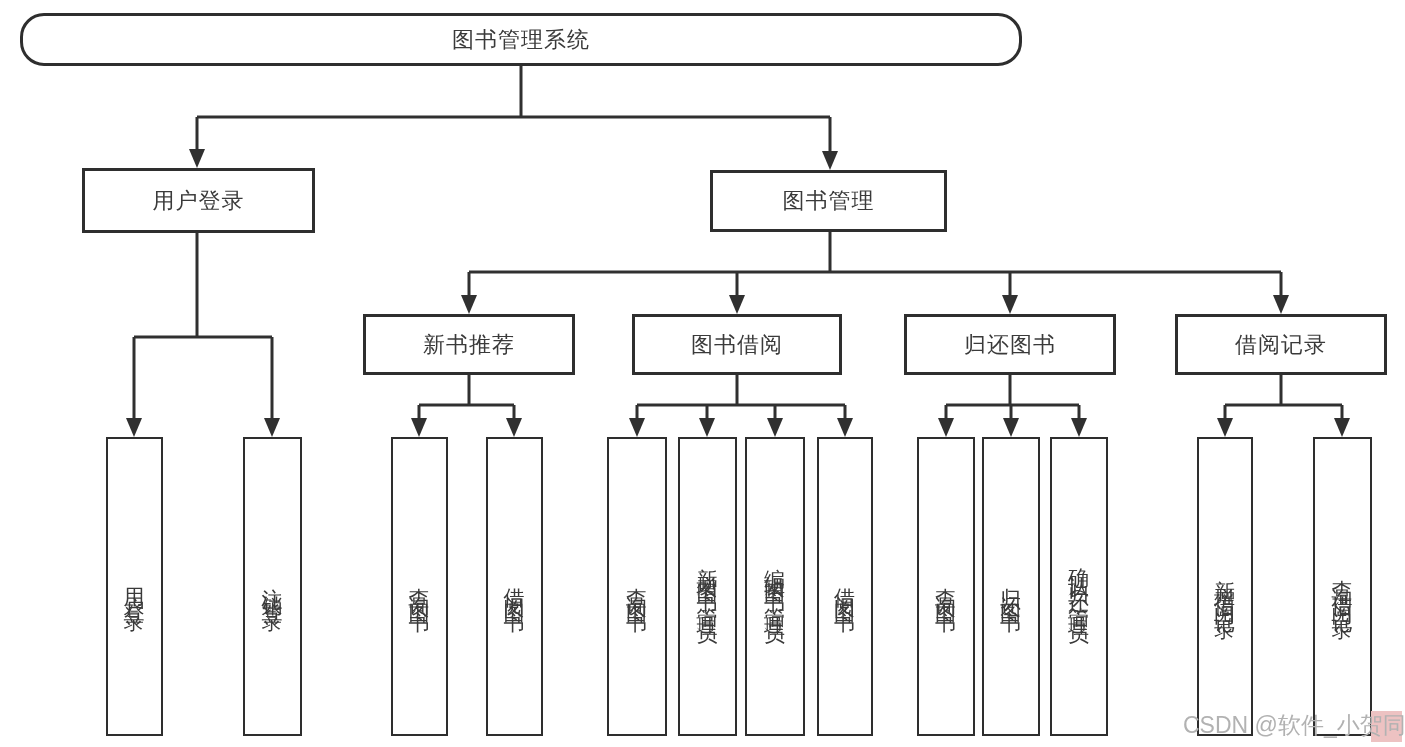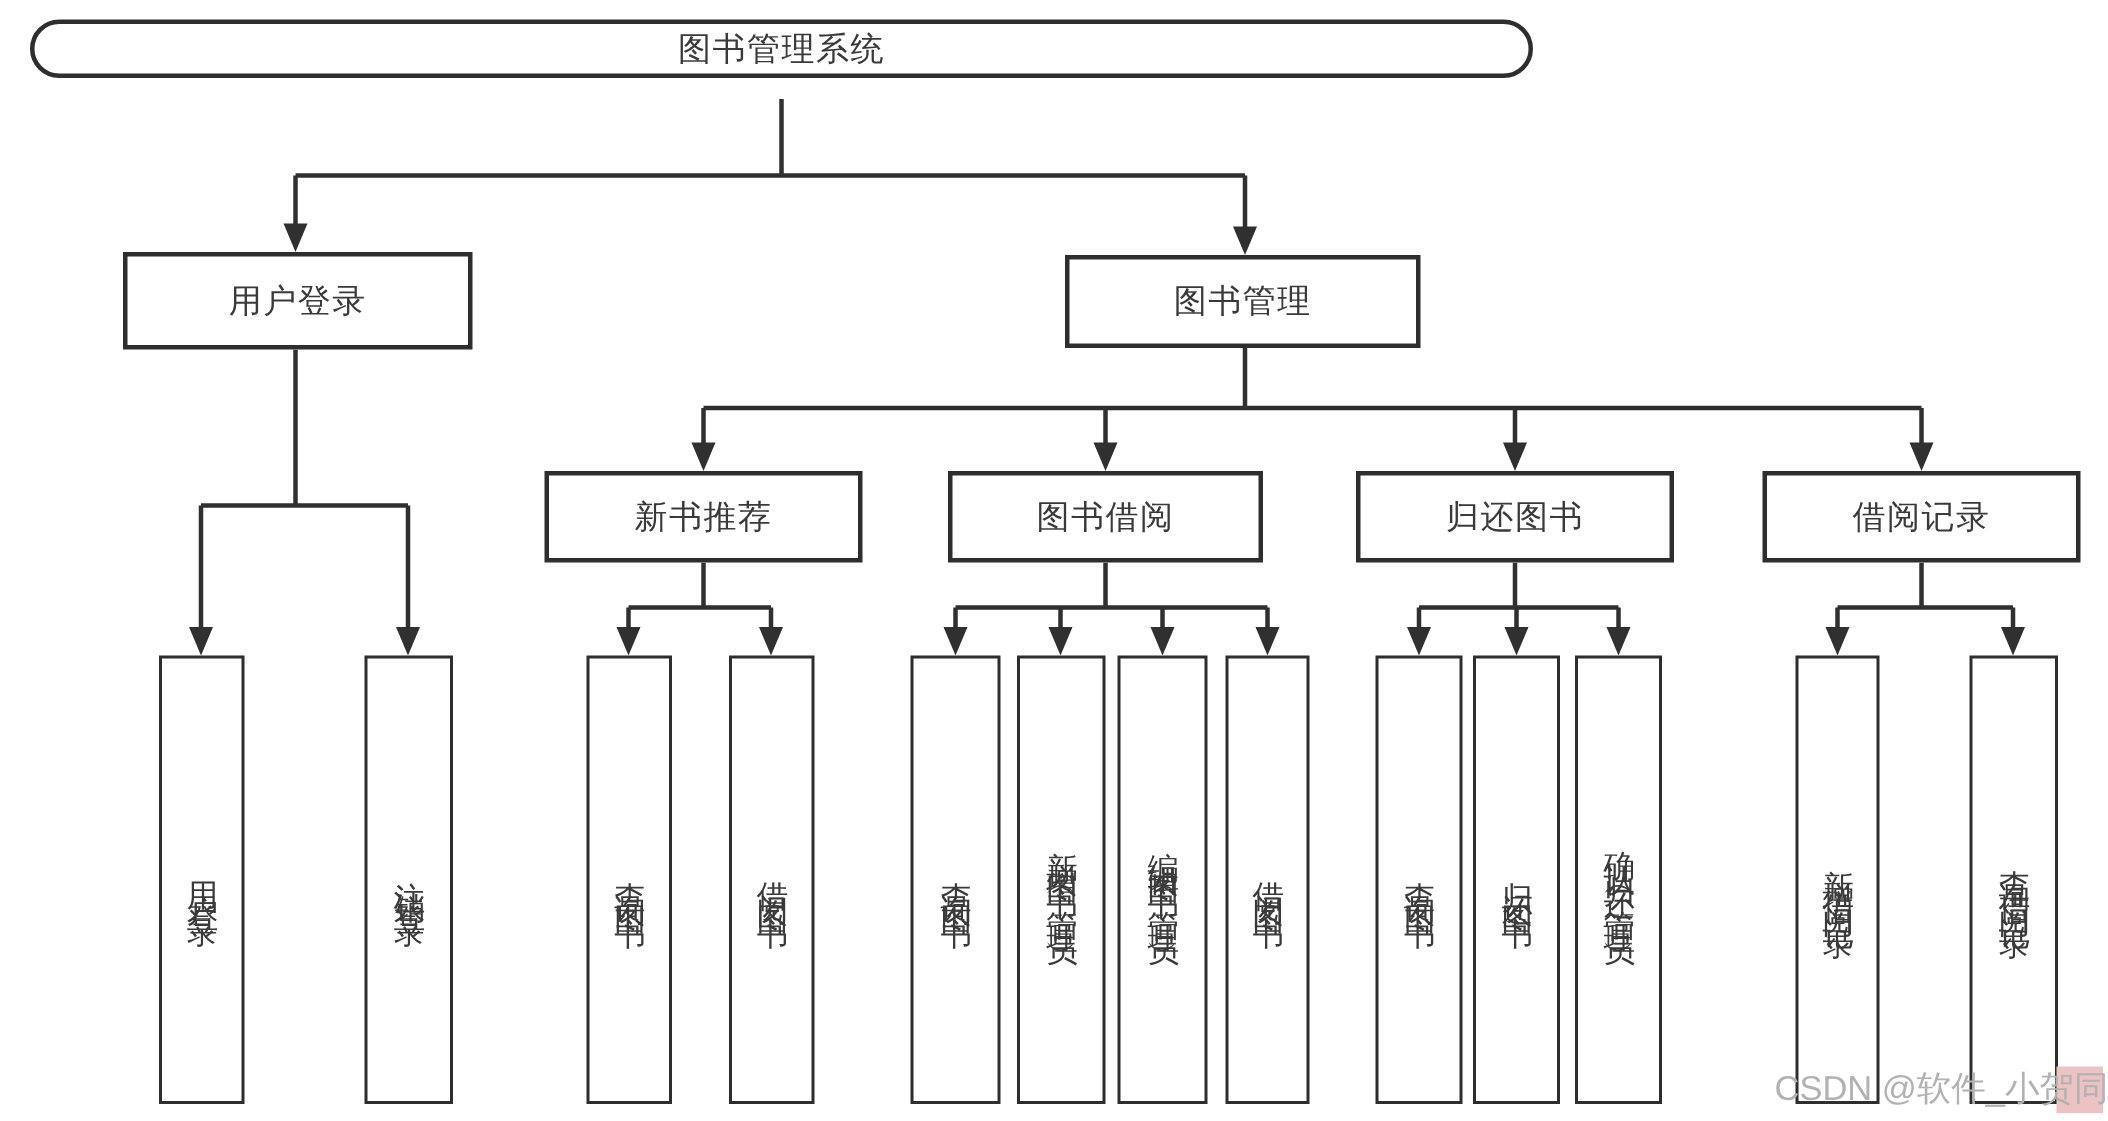--- a/index.html
+++ b/index.html
@@ -119,21 +119,21 @@
       <polygon points="1071,418 1087,418 1079,437"></polygon>
     </g>
 
     <g>
       <path d="M1281,375 V405 M1225,405 H1342 M1225,405 V420 M1342,405 V420"></path>
       <polygon points="1217,418 1233,418 1225,437"></polygon>
       <polygon points="1334,418 1350,418 1342,437"></polygon>
     </g>
   </svg>
 
-  <div class="node" style="left:20px; top:13px; width:1002px; height:39px;border-radius:24px;">
+  <div class="node" style="left:20px; top:13px; width:1002px; height:53px;border-radius:24px;">
     <span>图书管理系统</span>
   </div>
 
   <div class="node" style="left:82px; top:168px; width:233px; height:65px;">
     <span>用户登录</span>
   </div>
   <div class="node" style="left:363px; top:314px; width:212px; height:61px;">
     <span>新书推荐</span>
   </div>
 

